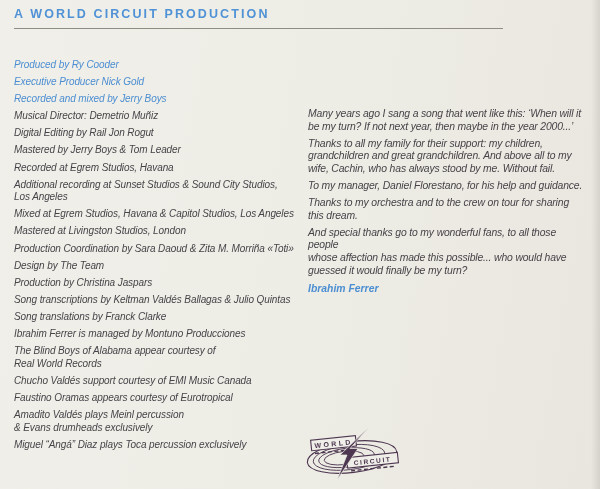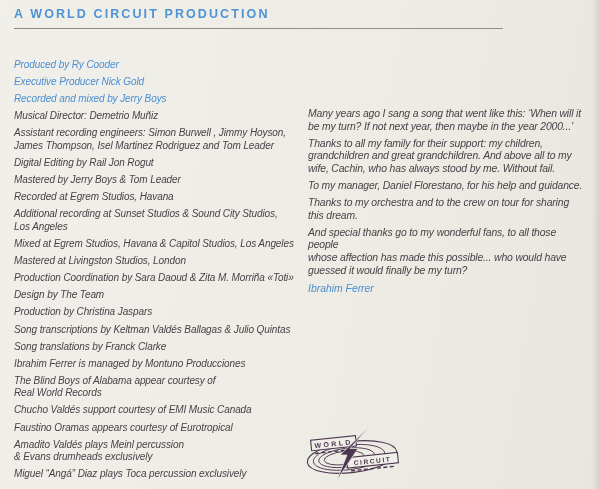--- a/index.html
+++ b/index.html
@@ -31,41 +31,39 @@
     font-style:italic; font-size:10px; line-height:12.6px; letter-spacing:-0.1px;
     color:#474349; margin:0 0 4.5px 0; white-space:pre-line;
   }
   .credit.blue { color:#4c8ed2; }
   .thanks { position:absolute; left:308px; top:108px; width:276px; }
   .para {
     font-style:italic; font-size:10.4px; line-height:12.6px; letter-spacing:-0.15px;
     color:#474349; margin:0 0 4.5px 0; white-space:pre-line;
   }
   .sig {
-    font-style:italic; font-weight:normal; font-size:10.4px;
+    font-style:italic; font-weight:bold; font-size:10.4px;
     color:#4c8ed2; margin-top:6px;
   }
   .logo { position:absolute; left:303px; top:427px; }
 </style>
 </head>
 <body>
 
 <div class="page"></div>
 <div class="edge-shadow"></div>
 
 <div class="header-title">A WORLD CIRCUIT PRODUCTION</div>
 <div class="header-rule"></div>
 
 <div class="credits">
   <div class="credit blue">Produced by Ry Cooder</div>
   <div class="credit blue">Executive Producer Nick Gold</div>
   <div class="credit blue">Recorded and mixed by Jerry Boys</div>
   <div class="credit">Musical Director: Demetrio Muñiz</div>
-  <div class="credit">Assistant recording engineers: Simon Burwell , Jimmy Hoyson,
-James Thompson, Isel Martinez Rodriguez and Tom Leader</div>
   <div class="credit">Digital Editing by Rail Jon Rogut</div>
   <div class="credit">Mastered by Jerry Boys &amp; Tom Leader</div>
   <div class="credit">Recorded at Egrem Studios, Havana</div>
   <div class="credit">Additional recording at Sunset Studios &amp; Sound City Studios,
 Los Angeles</div>
   <div class="credit">Mixed at Egrem Studios, Havana &amp; Capitol Studios, Los Angeles</div>
   <div class="credit">Mastered at Livingston Studios, London</div>
   <div class="credit">Production Coordination by Sara Daoud &amp; Zita M. Morriña «Toti»</div>
   <div class="credit">Design by The Team</div>
   <div class="credit">Production by Christina Jaspars</div>

